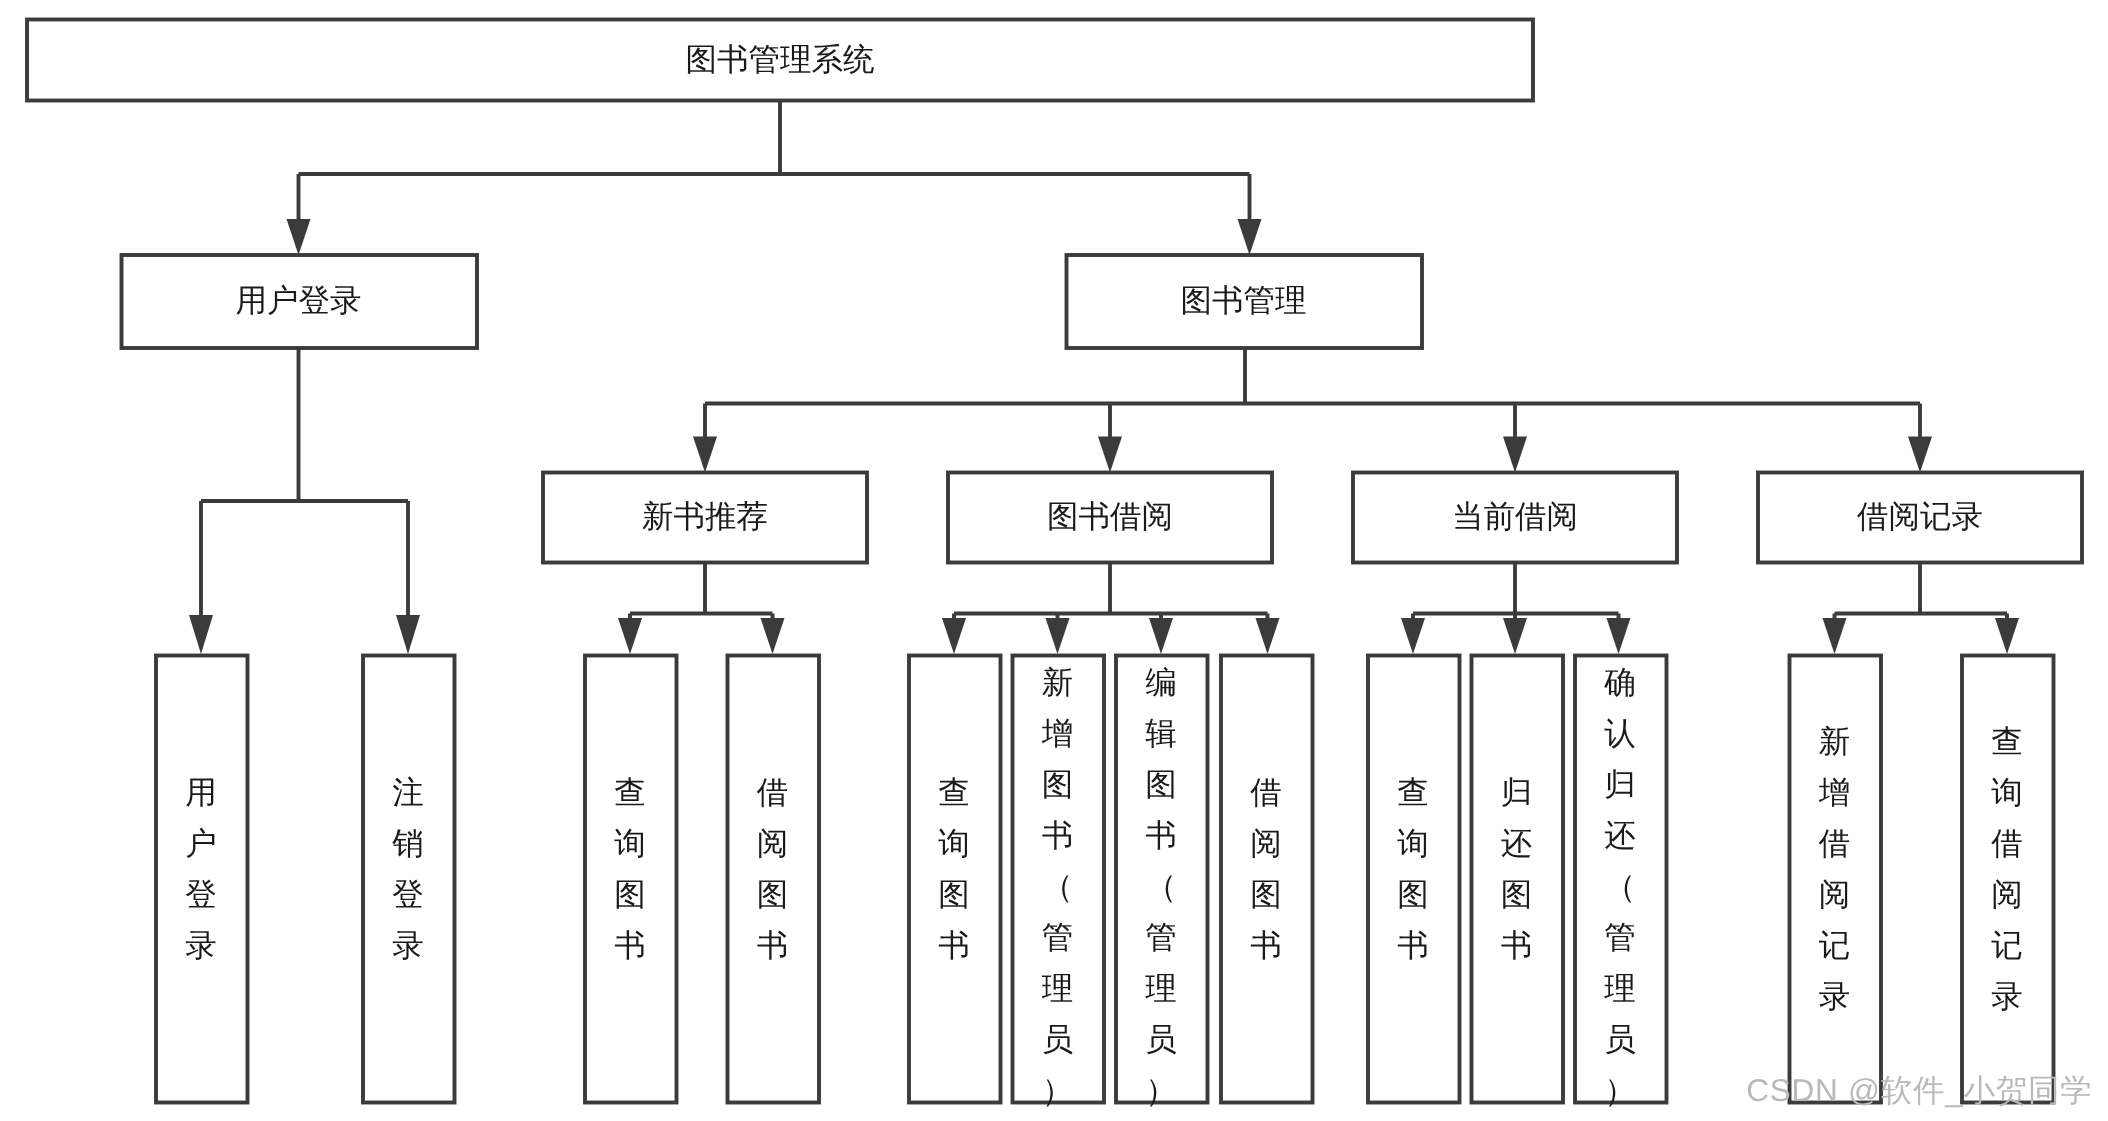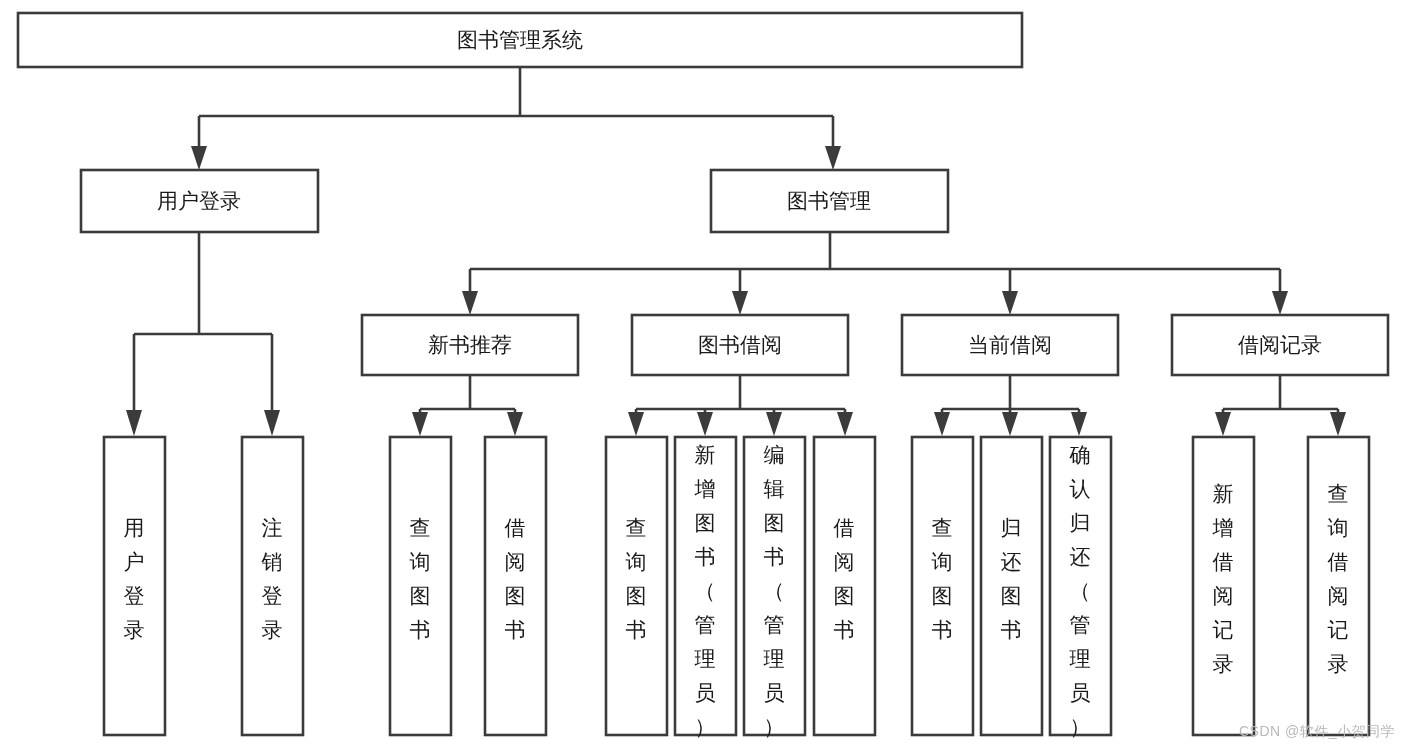--- a/index.html
+++ b/index.html
@@ -50,21 +50,21 @@
     font-family: "Liberation Sans", "DejaVu Sans", sans-serif;
     font-size: 21px;
     fill: #1a1a1a;
     text-anchor: middle;
   }
   .watermark {
     position: absolute;
     right: 10px;
     bottom: 6px;
     font-family: "Liberation Sans", "DejaVu Sans", sans-serif;
-    font-size: 14px;
+    font-size: 21px;
     color: #b9b9b9;
     letter-spacing: 0.5px;
     white-space: nowrap;
     pointer-events: none;
   }
 </style>
 </head>
 <body>
 
 <div id="diagram-root">

